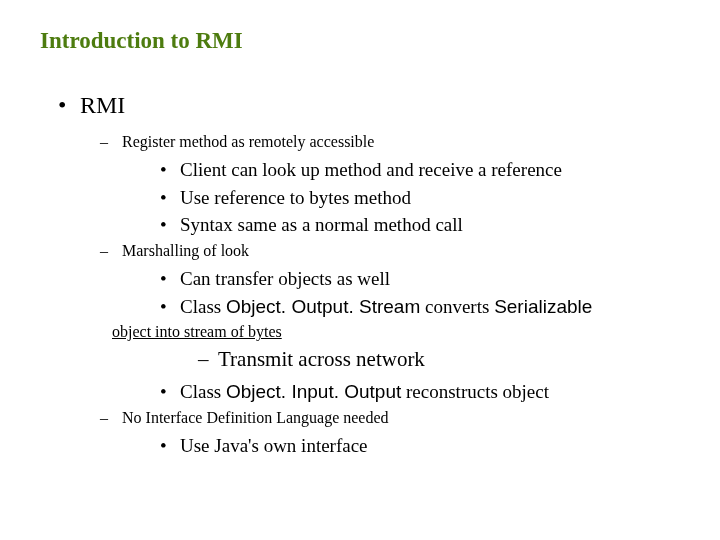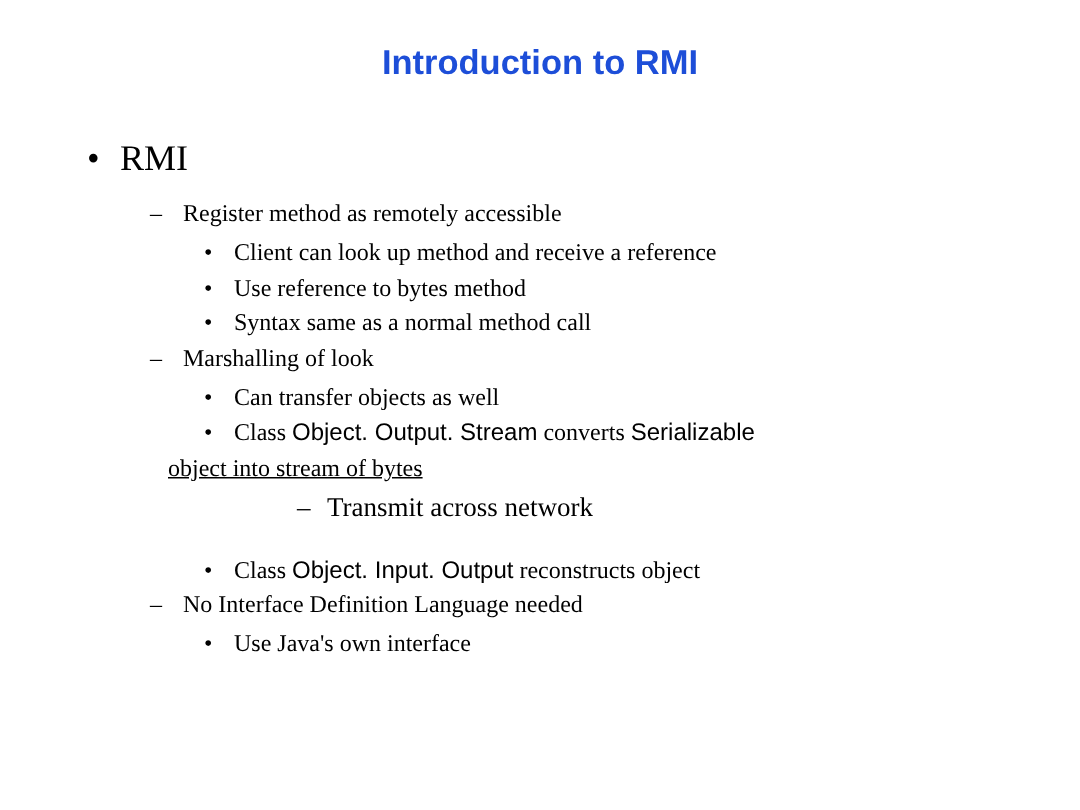--- a/index.html
+++ b/index.html
@@ -5,25 +5,25 @@
   * { margin: 0; padding: 0; box-sizing: border-box; }
   body {
     width: 720px;
     height: 540px;
     background: #fff;
     font-family: "Times New Roman", Times, serif;
     color: #000;
     padding: 28px 40px 20px 40px;
   }
   .title {
-    text-align: center;
-    font-family: Liberation Sans, sans-serif;
+    text-align: left;
+    font-family: Liberation Serif, serif;
     font-weight: bold;
     font-size: 23px;
-    color: #1d4ed8;
+    color: #4d7c0f;
     margin-bottom: 38px;
   }
   .lvl1 {
     font-size: 24px;
     margin-left: 18px;
     margin-bottom: 14px;
   }
   .lvl1 .bullet {
     display: inline-block;
     width: 22px;
@@ -32,41 +32,41 @@
     font-size: 16px;
     margin-left: 60px;
     margin-bottom: 6px;
     margin-top: 4px;
   }
   .lvl2 .dash {
     display: inline-block;
     width: 22px;
   }
   .lvl3 {
-    font-size: 16px;
-    margin-left: 96px;
+    font-size: 19px;
+    margin-left: 120px;
     line-height: 1.35;
     margin-bottom: 2px;
   }
   .lvl3 .dot {
     display: inline-block;
     width: 20px;
   }
   .lvl3-cont {
     font-size: 16px;
     margin-left: 72px;
     line-height: 1.35;
     margin-bottom: 2px;
     text-decoration: underline;
   }
   .lvl4 {
-    font-size: 18px;
+    font-size: 21px;
     margin-left: 158px;
     line-height: 1.35;
-    margin-bottom: 20px;
+    margin-bottom: 6px;
   }
   .lvl4 .dash {
     display: inline-block;
     width: 20px;
   }
   .mono {
     font-family: Liberation Sans, sans-serif;
   }
 </style>
 </head>

